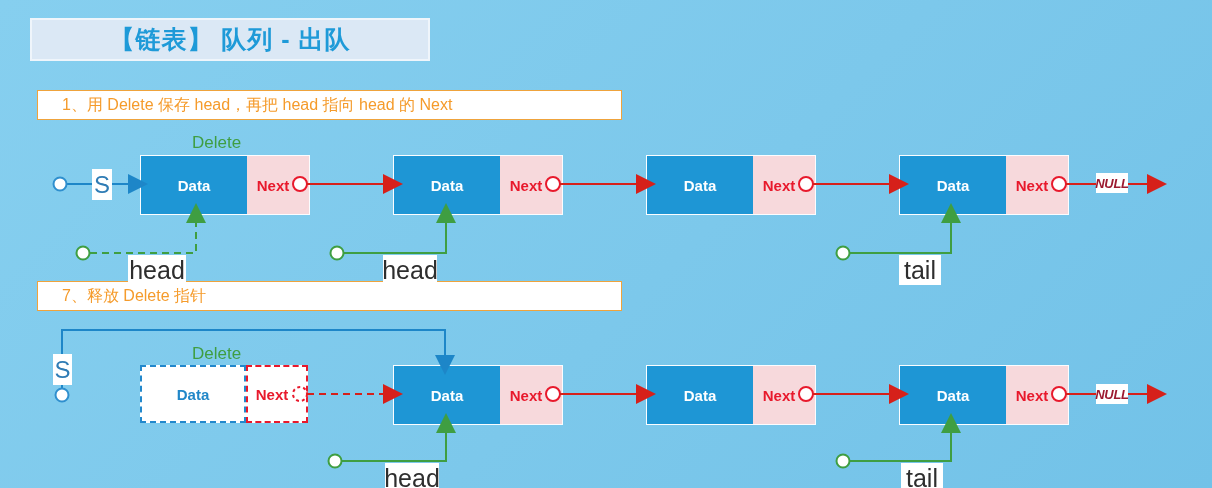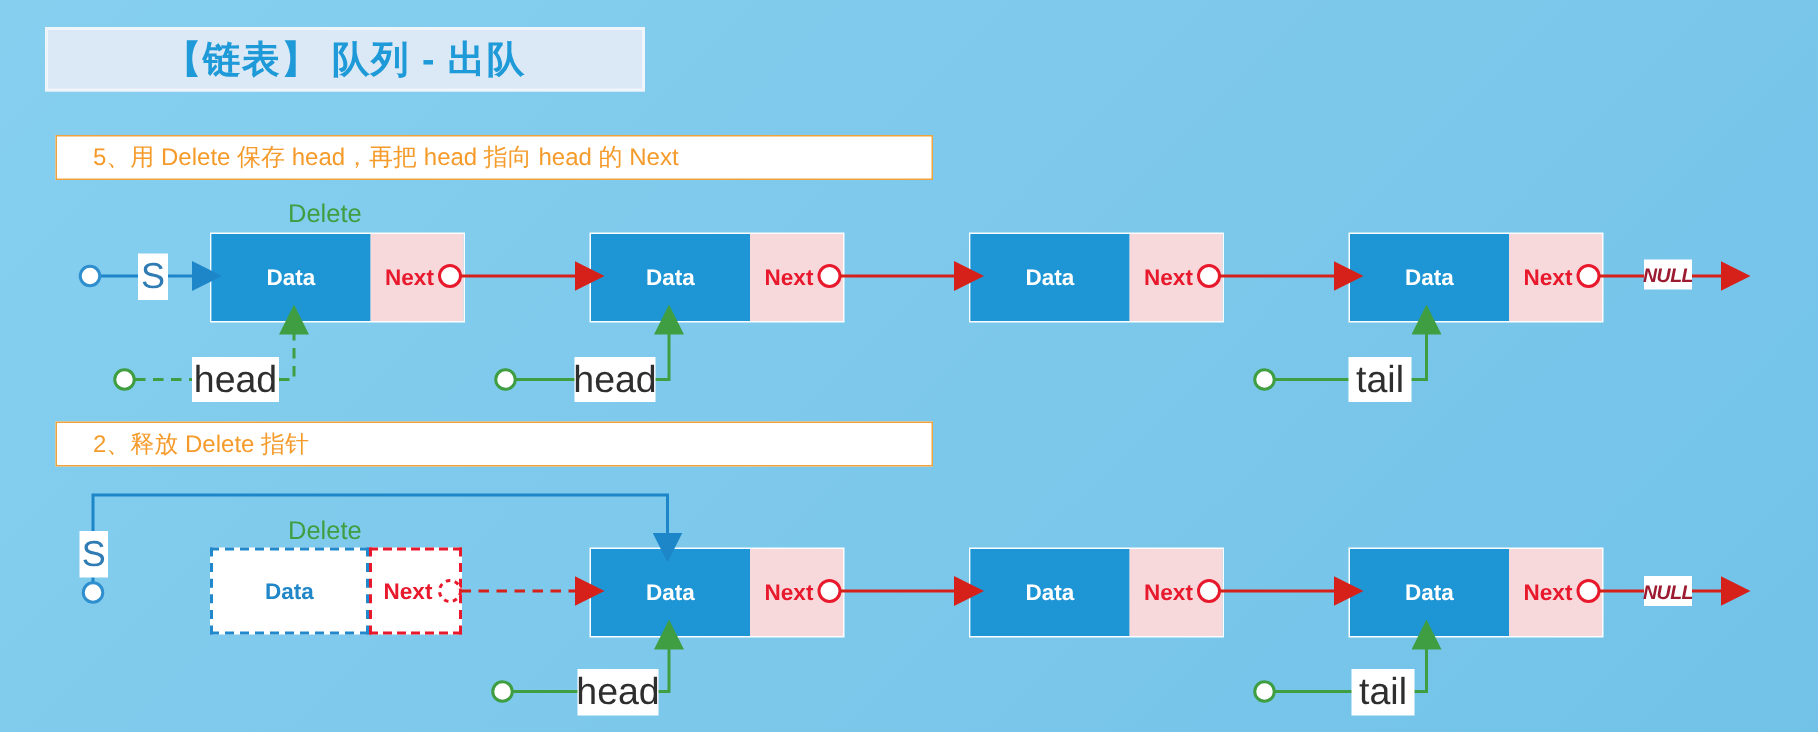--- a/index.html
+++ b/index.html
@@ -13,45 +13,45 @@
   .cell{display:flex; align-items:center; justify-content:center; font-size:15px; font-weight:700; box-sizing:border-box;}
   .cell-data{width:106px; background:#1e96d5; color:#ffffff;}
   .cell-next{width:62px; background:#f7d9dc; color:#e8192c; padding-right:10px;}
   .dash-cell{position:absolute; display:flex; align-items:center; justify-content:center;
     box-sizing:border-box; background:#ffffff; width:106px; height:58px; z-index:1;
     font-size:15px; font-weight:700;}
   .dash-data{border:2px dashed #2288cc; color:#2187c8;}
   .dash-next{border:2px dashed #e8192c; color:#e8192c; width:62px; padding-right:10px;}
   svg.wires{position:absolute; left:0; top:0; z-index:2; pointer-events:none;}
   .lbl{position:absolute; background:#ffffff; display:flex; align-items:center; justify-content:center; z-index:3;}
-  .ht{font-size:25px; color:#2e2e2e; letter-spacing:0;}
+  .ht{font-size:25px; color:#2e2e2e; letter-spacing:0;margin-top:17px;}
   .s-lbl{font-size:24px; color:#2f7cb5;}
   .null-lbl{font-size:13px; font-weight:600; color:#9c1b31; letter-spacing:-0.3px;font-style:italic;}
   .delete-lbl{position:absolute; z-index:3; color:#3f9e42; font-size:17px; background:transparent;text-align:right;}
   .title-box{position:absolute; left:30px; top:18px; width:400px; height:43px; z-index:3;
     background:#dbe8f5; border:2px solid #eff5fb; box-sizing:border-box;
     display:flex; align-items:center; justify-content:center;
     color:#1e9ad8; font-size:25px; font-weight:700; letter-spacing:1px;}
   .step-box{position:absolute; left:37px; width:585px; height:30px; z-index:3;
     background:#ffffff; border:1px solid #efa33c; box-sizing:border-box;
     display:flex; align-items:center; color:#f59b2b; font-size:16px; padding-left:24px;}
 </style>
 </head>
 <body>
 
 <div id="canvas">
 
   <div class="title-box">
     <span>【链表】 队列 - 出队</span>
   </div>
   <div class="step-box" style="top:90px">
-    <span>5、用 Delete 保存 head，再把 head 指向 head 的 Next</span>
+    <span>1、用 Delete 保存 head，再把 head 指向 head 的 Next</span>
   </div>
   <div class="step-box" style="top:281px">
-    <span>2、释放 Delete 指针</span>
+    <span>7、释放 Delete 指针</span>
   </div>
 
   <div class="node" style="left:140px;top:155px">
     <div class="cell cell-data">Data</div>
     <div class="cell cell-next">Next</div>
   </div>
   <div class="node" style="left:393px;top:155px">
     <div class="cell cell-data">Data</div>
     <div class="cell cell-next">Next</div>
   </div>

